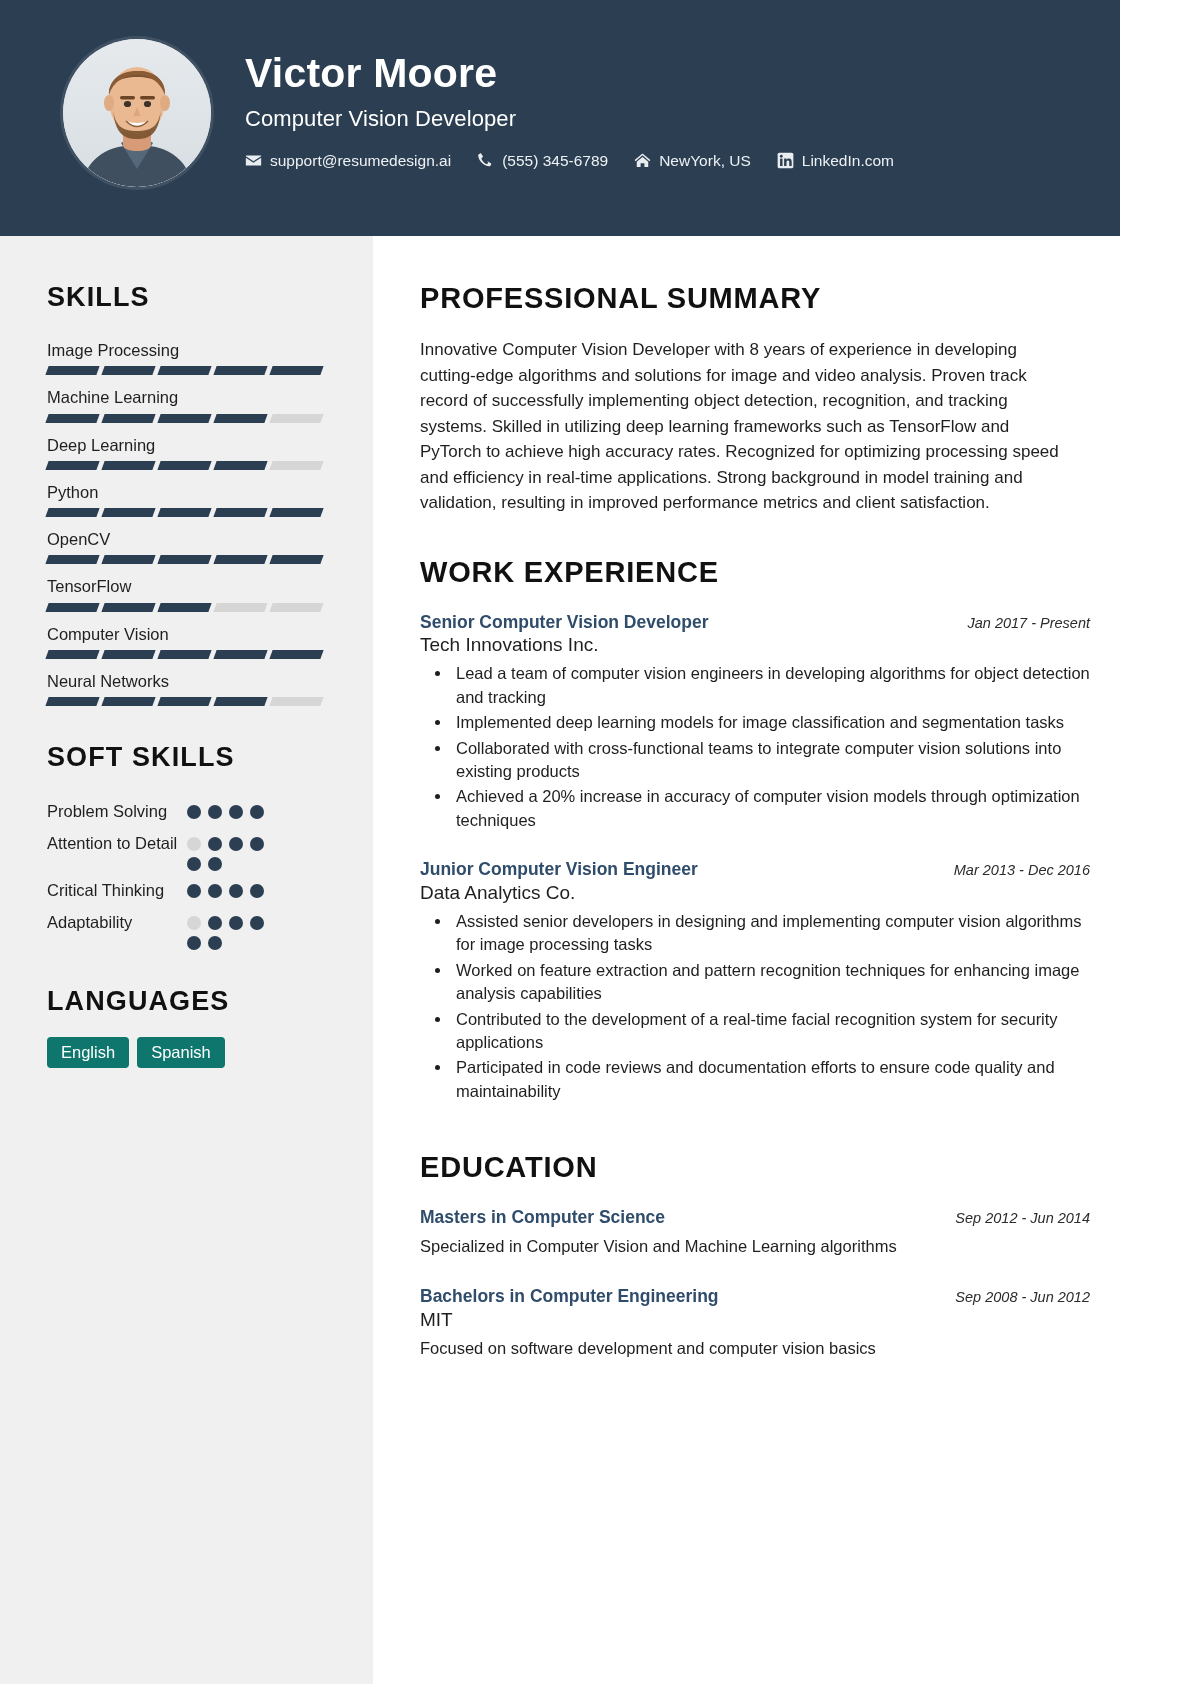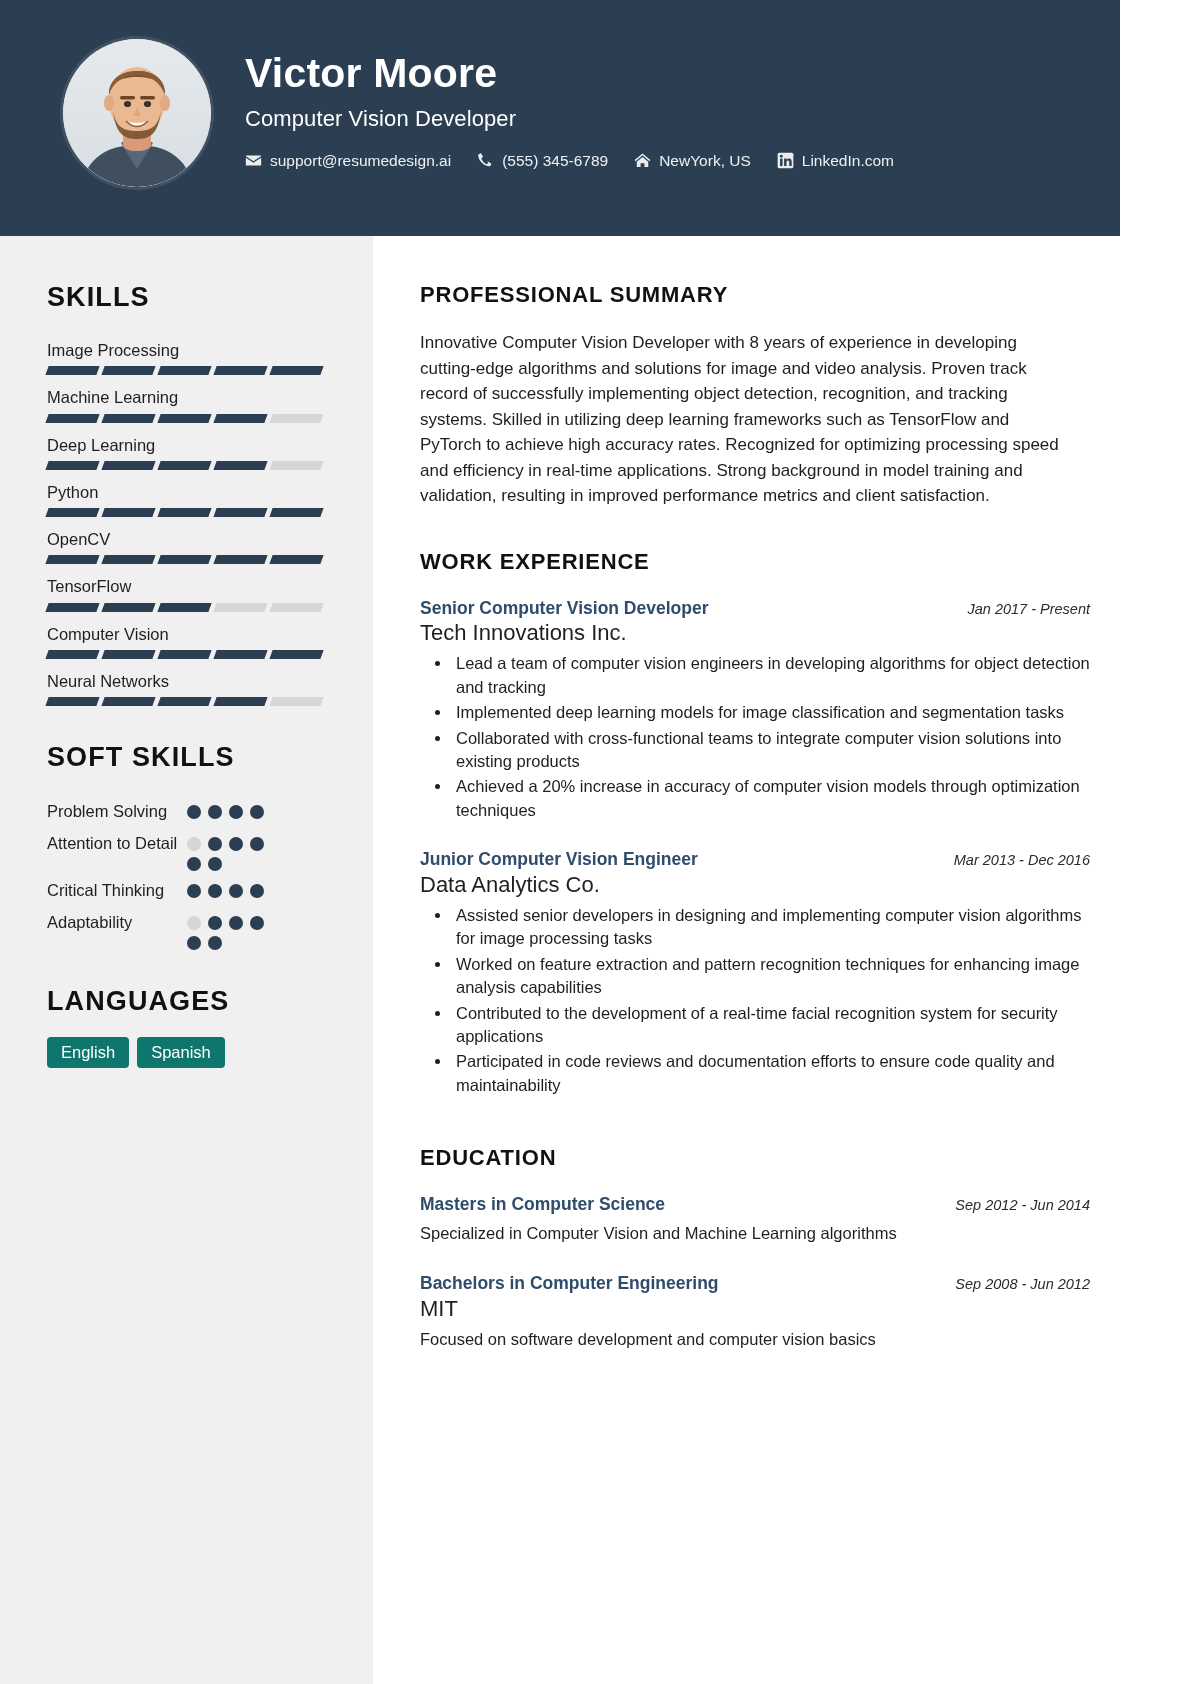--- a/index.html
+++ b/index.html
@@ -112,21 +112,21 @@
 
   
   .sec-title-left {
     font-size: 27px;
     font-weight: bold;
     letter-spacing: 1.1px;
     margin: 0 0 26px 0;
     color: #111111;
   }
   .sec-title-right {
-    font-size: 22px;
+    font-size: 29px;
     font-weight: bold;
     letter-spacing: 0.8px;
     margin: 0 0 22px 0;
     color: #111111;
   }
 
   
   .skill { margin-bottom: 8px; }
   .skill-name {
     font-size: 16.5px;
@@ -211,21 +211,21 @@
     line-height: 1.3;
   }
   .entry-date {
     font-size: 14.5px;
     font-style: italic;
     color: #2b2b2b;
     white-space: nowrap;
     flex: 0 0 auto;
   }
   .entry-org {
-    font-size: 22px;
+    font-size: 19px;
     color: #1f1f1f;
     margin-top: 1px;
     margin-bottom: 6px;
   }
   .entry-desc {
     font-size: 16.5px;
     color: #1f1f1f;
     line-height: 1.45;
     margin-top: 6px;
   }

